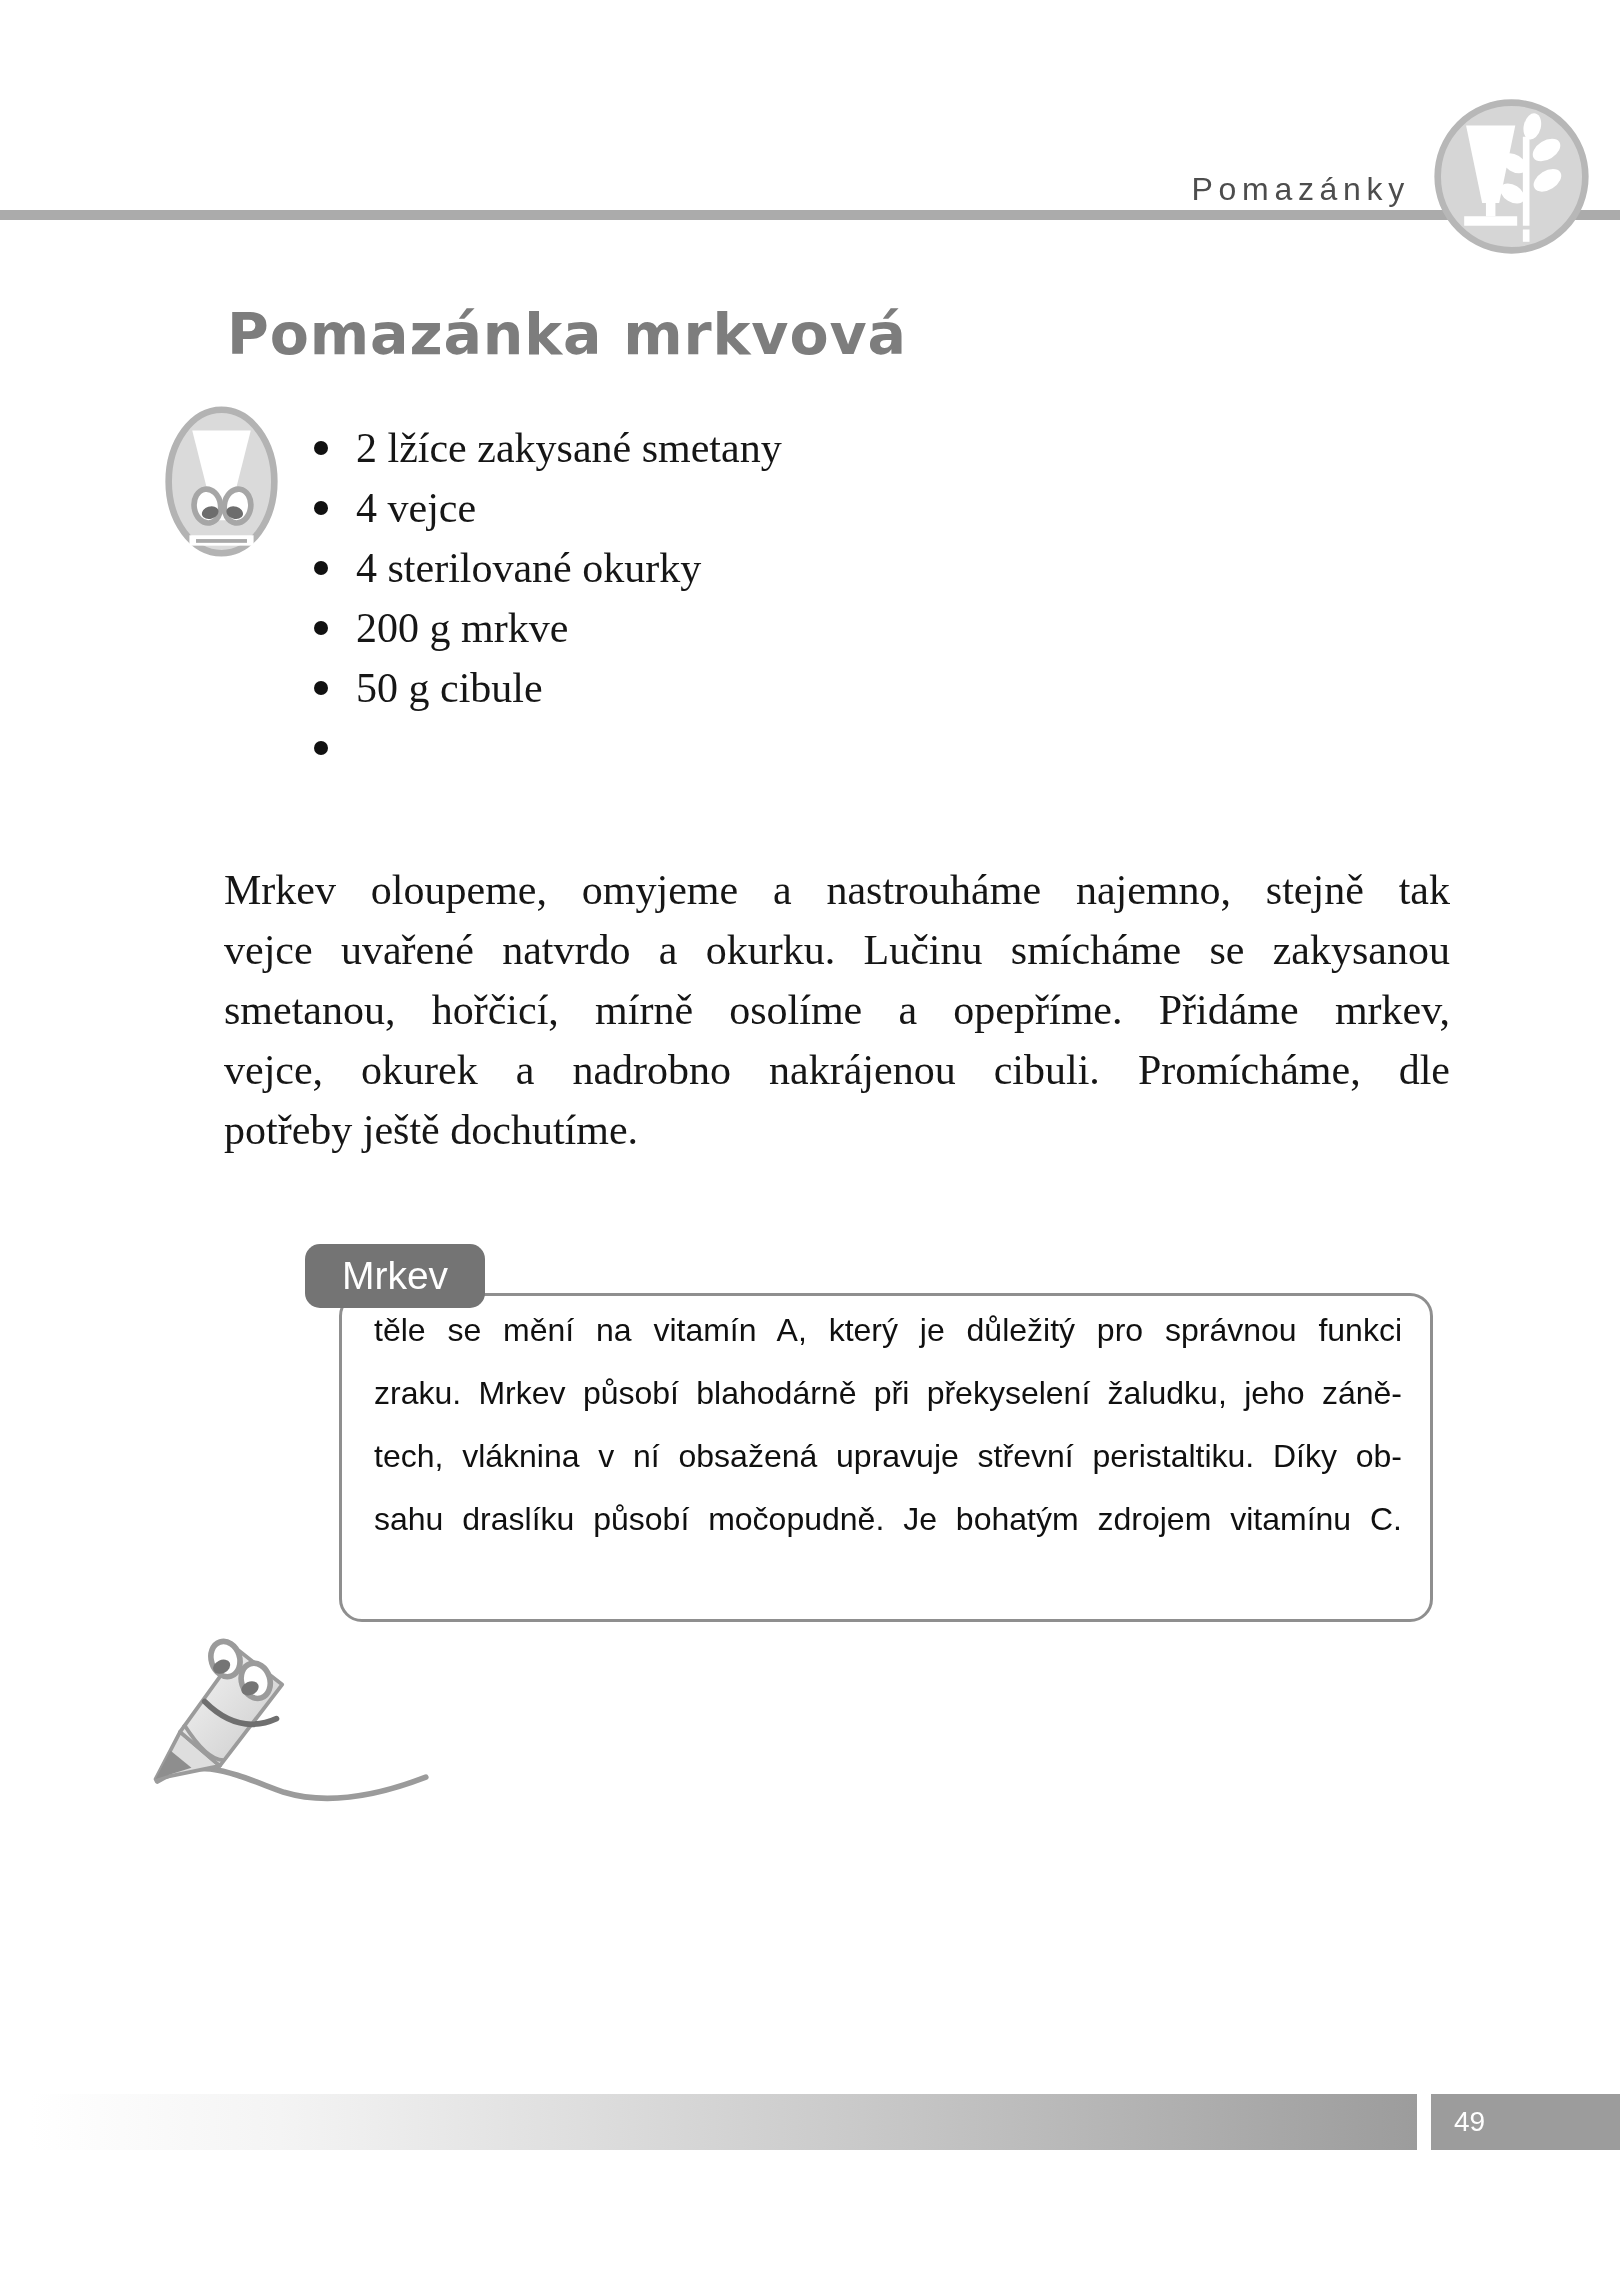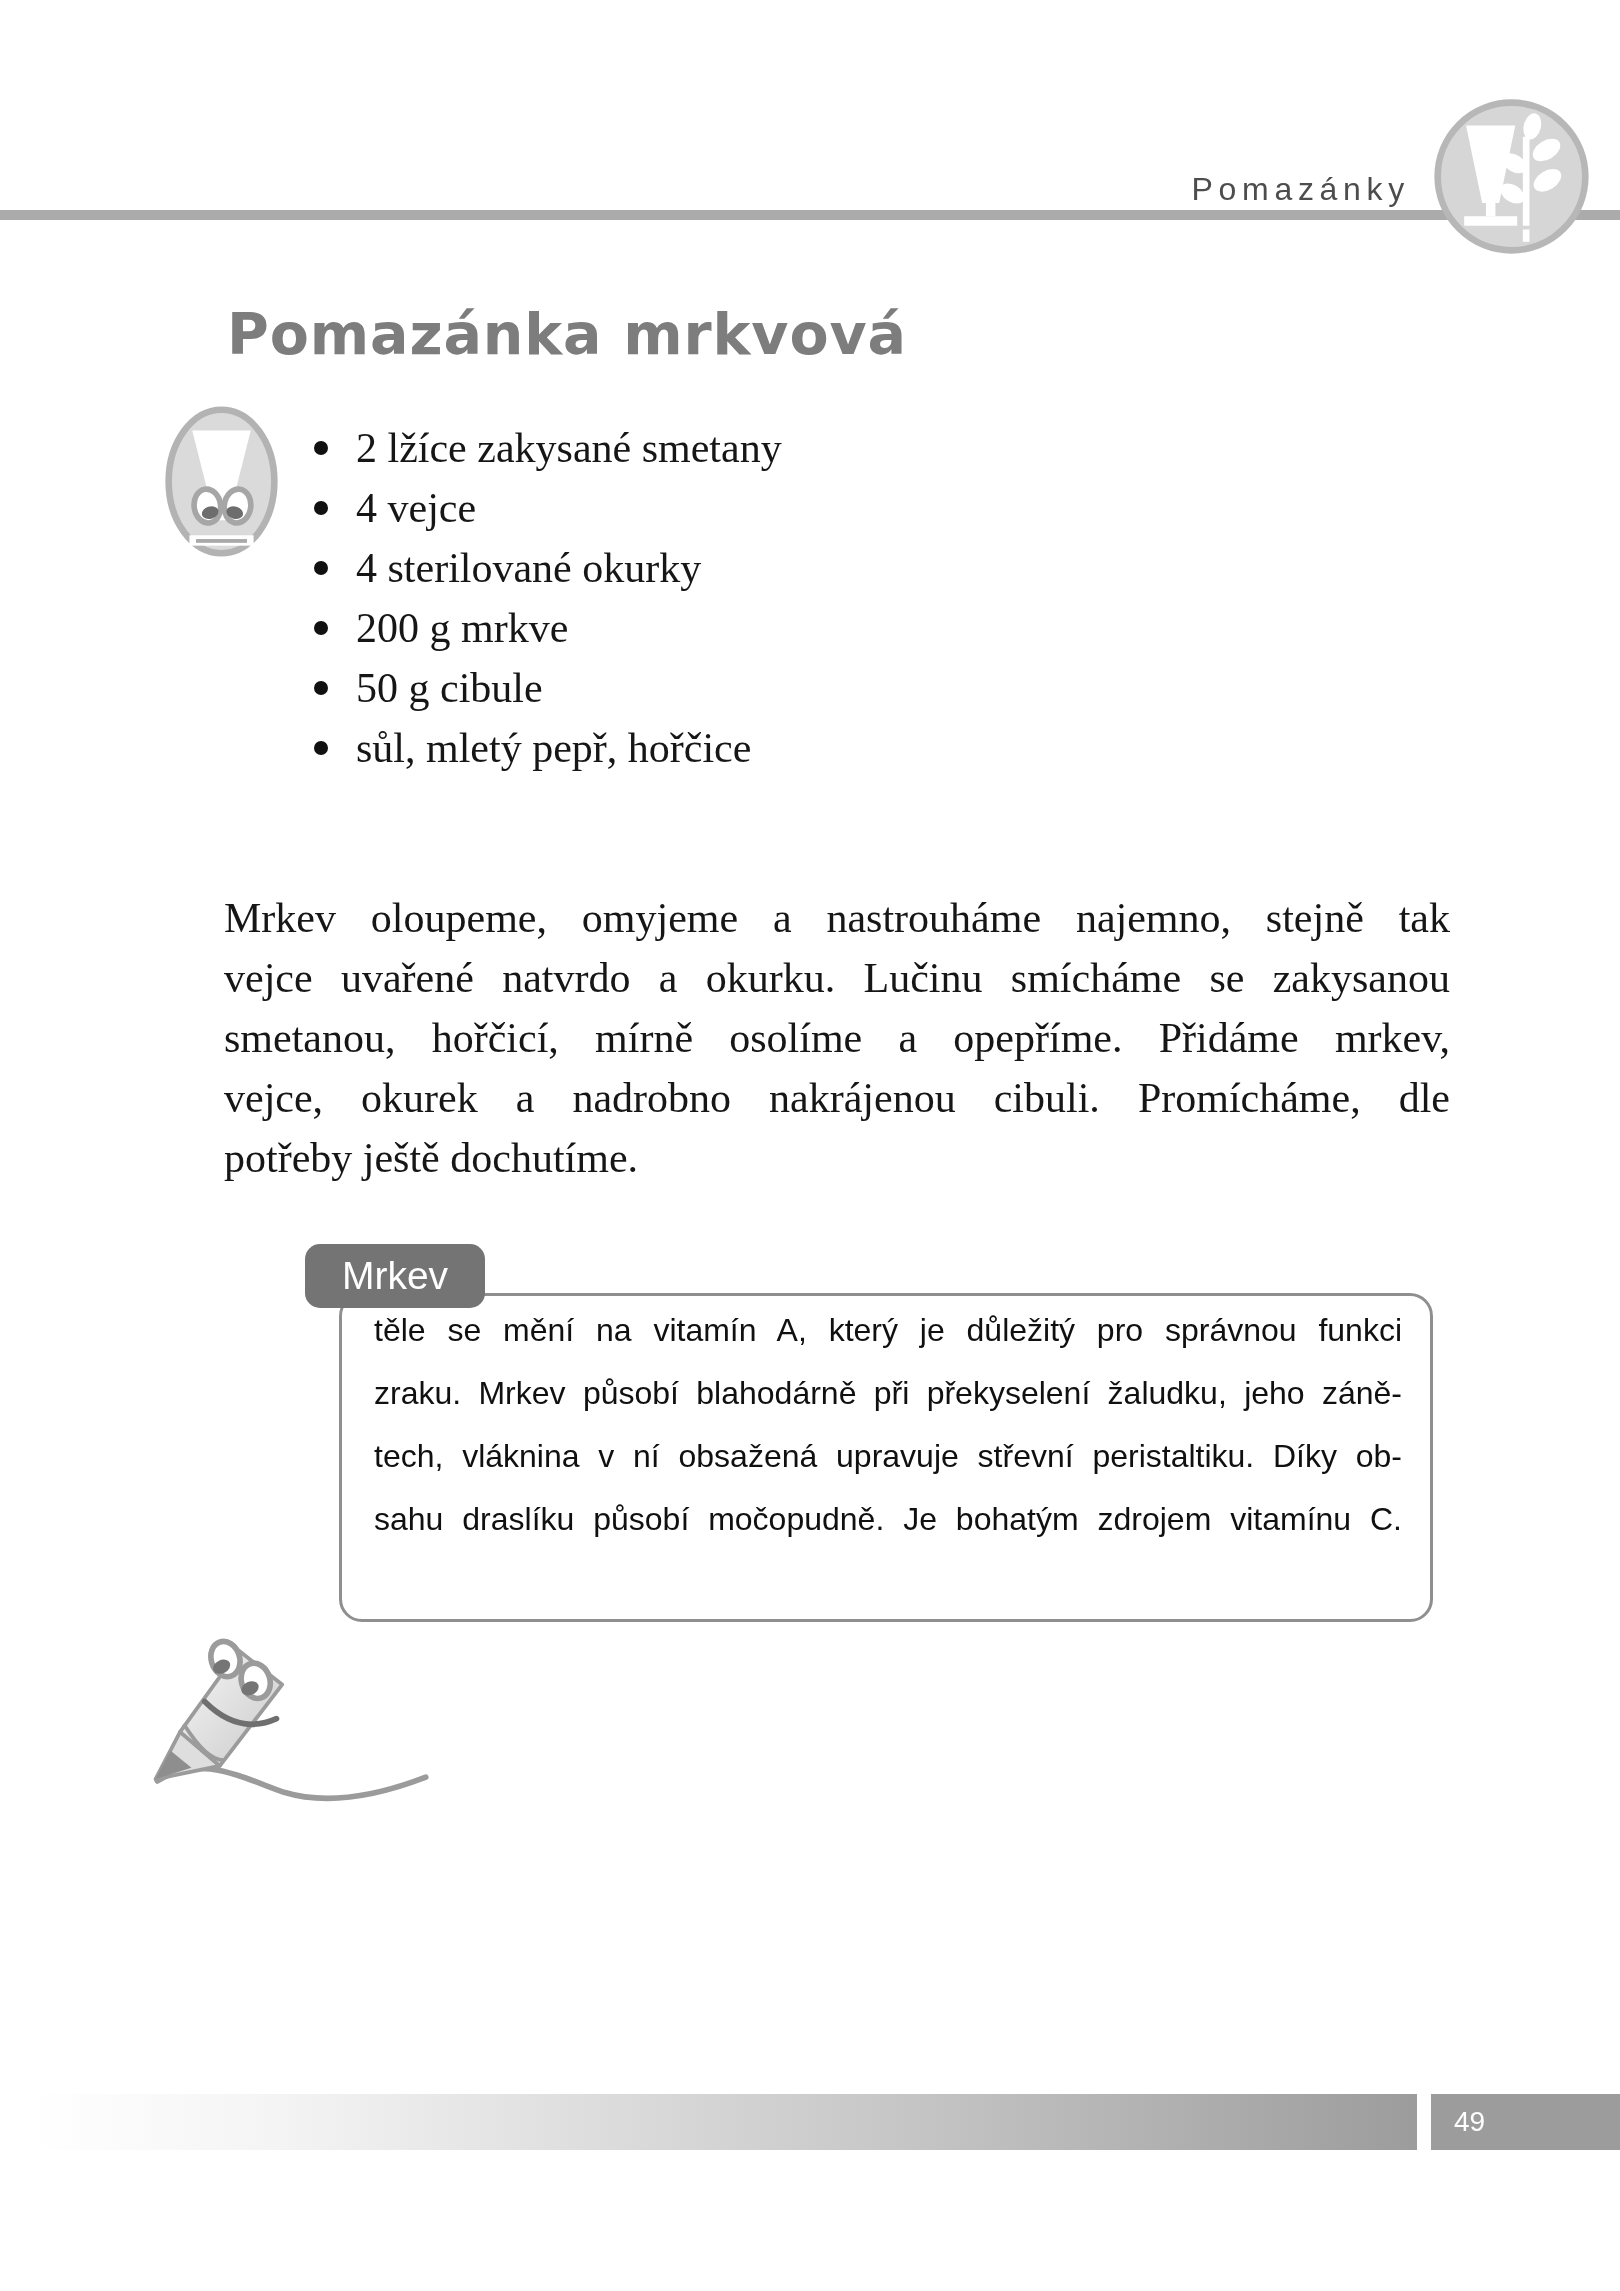--- a/index.html
+++ b/index.html
@@ -45,21 +45,21 @@
     position:relative;height:60px;line-height:60px;
     padding-left:44px;white-space:nowrap;
   }
   .bullet{
     position:absolute;left:1.9px;top:50%;
     width:14px;height:14px;margin-top:-6.6px;
     background:#111111;border-radius:50%;
   }
   
   .instructions{
-    position:absolute;left:224px;top:888px;width:1226px;
+    position:absolute;left:224px;top:860px;width:1226px;
     font-size:42px;
   }
   .pline{
     height:60px;line-height:60px;overflow:hidden;
     text-align:justify;
   }
   .pline:not(.last)::after{
     content:"";display:inline-block;width:100%;height:0;
   }
   .pline.last{text-align:left;}
@@ -142,21 +142,21 @@
       <ellipse cx="76" cy="114" rx="9" ry="6.5" fill="#6d6d6d" transform="rotate(18 76 114)"></ellipse>
     </svg>
   </div>
 
   <ul class="ingredients">
     <li><span class="bullet"></span><span>2 lžíce zakysané smetany</span></li>
     <li><span class="bullet"></span><span>4 vejce</span></li>
     <li><span class="bullet"></span><span>4 sterilované okurky</span></li>
     <li><span class="bullet"></span><span>200 g mrkve</span></li>
     <li><span class="bullet"></span><span>50 g cibule</span></li>
-    <li><span class="bullet"></span><span>sůl, mletý pepř, hořčice</span></li>
+    <li><span class="bullet"></span></li>
   </ul>
 
   <div class="instructions">
     <div class="pline">Mrkev oloupeme, omyjeme a nastrouháme najemno, stejně tak</div>
     <div class="pline">vejce uvařené natvrdo a okurku. Lučinu smícháme se zakysanou</div>
     <div class="pline">smetanou, hořčicí, mírně osolíme a opepříme. Přidáme mrkev,</div>
     <div class="pline">vejce, okurek a nadrobno nakrájenou cibuli. Promícháme, dle</div>
     <div class="pline last">potřeby ještě dochutíme.</div>
   </div>
 

